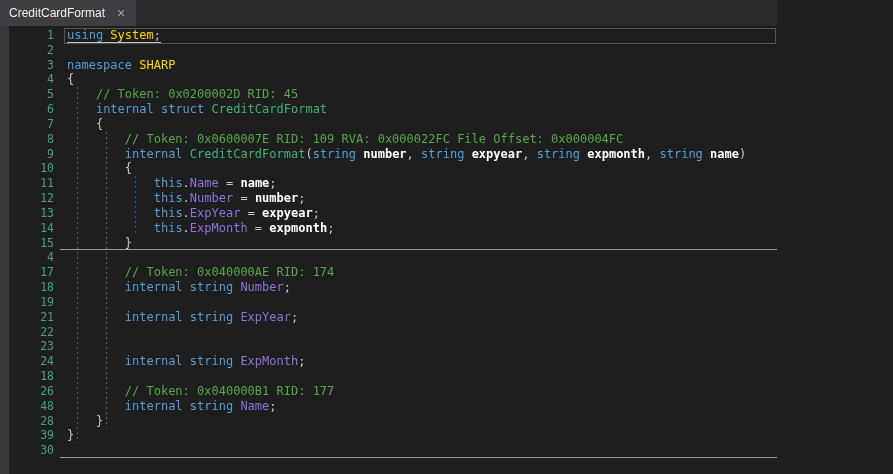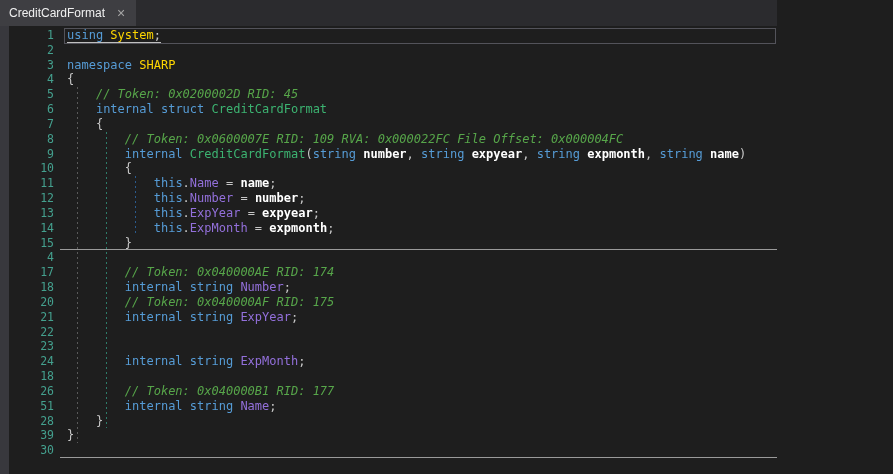--- a/index.html
+++ b/index.html
@@ -17,21 +17,21 @@
   .splitter { position:absolute; left:0; top:0; bottom:0; width:9px; background:var(--splitter); cursor:ew-resize; }
 
   .lines { position:absolute; left:9px; top:2px; right:0; }
   .line { display:flex; height:14.83px; line-height:15px; font-size:12px; position:relative; }
   .ln { width:45px; text-align:right; color:var(--line_number); flex:none; font-size:11.5px; }
   .code { padding-left:13px; white-space:pre; color:var(--punctuation); }
 
   .tok-keyword     { color:var(--keyword); }
   .tok-namespace   { color:var(--namespace); }
   .tok-type        { color:var(--type); }
-  .tok-comment     { color:var(--comment);font-style:italic; }
+  .tok-comment     { color:var(--comment); }
   .tok-field       { color:var(--field); }
   .tok-parameter   { color:var(--parameter); font-weight:bold; }
   .tok-punctuation { color:var(--punctuation); }
 
   .u { border-bottom:1px solid var(--text_underline); }
 
   .guide { position:absolute; width:1px; }
   .separator { position:absolute; height:1px; right:0; background:var(--separator); }
   .curbox { position:absolute; right:1px; border:1px solid var(--current_line_border); pointer-events:none; }
 </style>
@@ -115,22 +115,22 @@
         </div>
         <div class="line">
           <span class="ln">17</span>
           <span class="code"><span>        </span><span class="tok-comment">// Token: 0x040000AE RID: 174</span></span>
         </div>
         <div class="line">
           <span class="ln">18</span>
           <span class="code"><span>        </span><span class="tok-keyword">internal string </span><span class="tok-field">Number</span><span class="tok-punctuation">;</span></span>
         </div>
         <div class="line">
-          <span class="ln">20</span>
-          <span class="code"><span>        </span><span class="tok-comment">// Token: 0x040000AF RID: 175</span></span>
+          <span class="ln">19</span>
+          <span class="code"></span>
         </div>
         <div class="line">
           <span class="ln">21</span>
           <span class="code"><span>        </span><span class="tok-keyword">internal string </span><span class="tok-field">ExpYear</span><span class="tok-punctuation">;</span></span>
         </div>
         <div class="line">
           <span class="ln">22</span>
           <span class="code"></span>
         </div>
         <div class="line">
@@ -142,21 +142,21 @@
         </div>
         <div class="line">
           <span class="ln">18</span>
           <span class="code"></span>
         </div>
         <div class="line">
           <span class="ln">26</span>
           <span class="code"><span>        </span><span class="tok-comment">// Token: 0x040000B1 RID: 177</span></span>
         </div>
         <div class="line">
-          <span class="ln">51</span>
+          <span class="ln">48</span>
           <span class="code"><span>        </span><span class="tok-keyword">internal string </span><span class="tok-field">Name</span><span class="tok-punctuation">;</span></span>
         </div>
         <div class="line">
           <span class="ln">28</span>
           <span class="code"><span>    </span><span class="tok-punctuation">}</span></span>
         </div>
         <div class="line">
           <span class="ln">39</span>
           <span class="code"><span class="tok-punctuation">}</span></span>
         </div>

